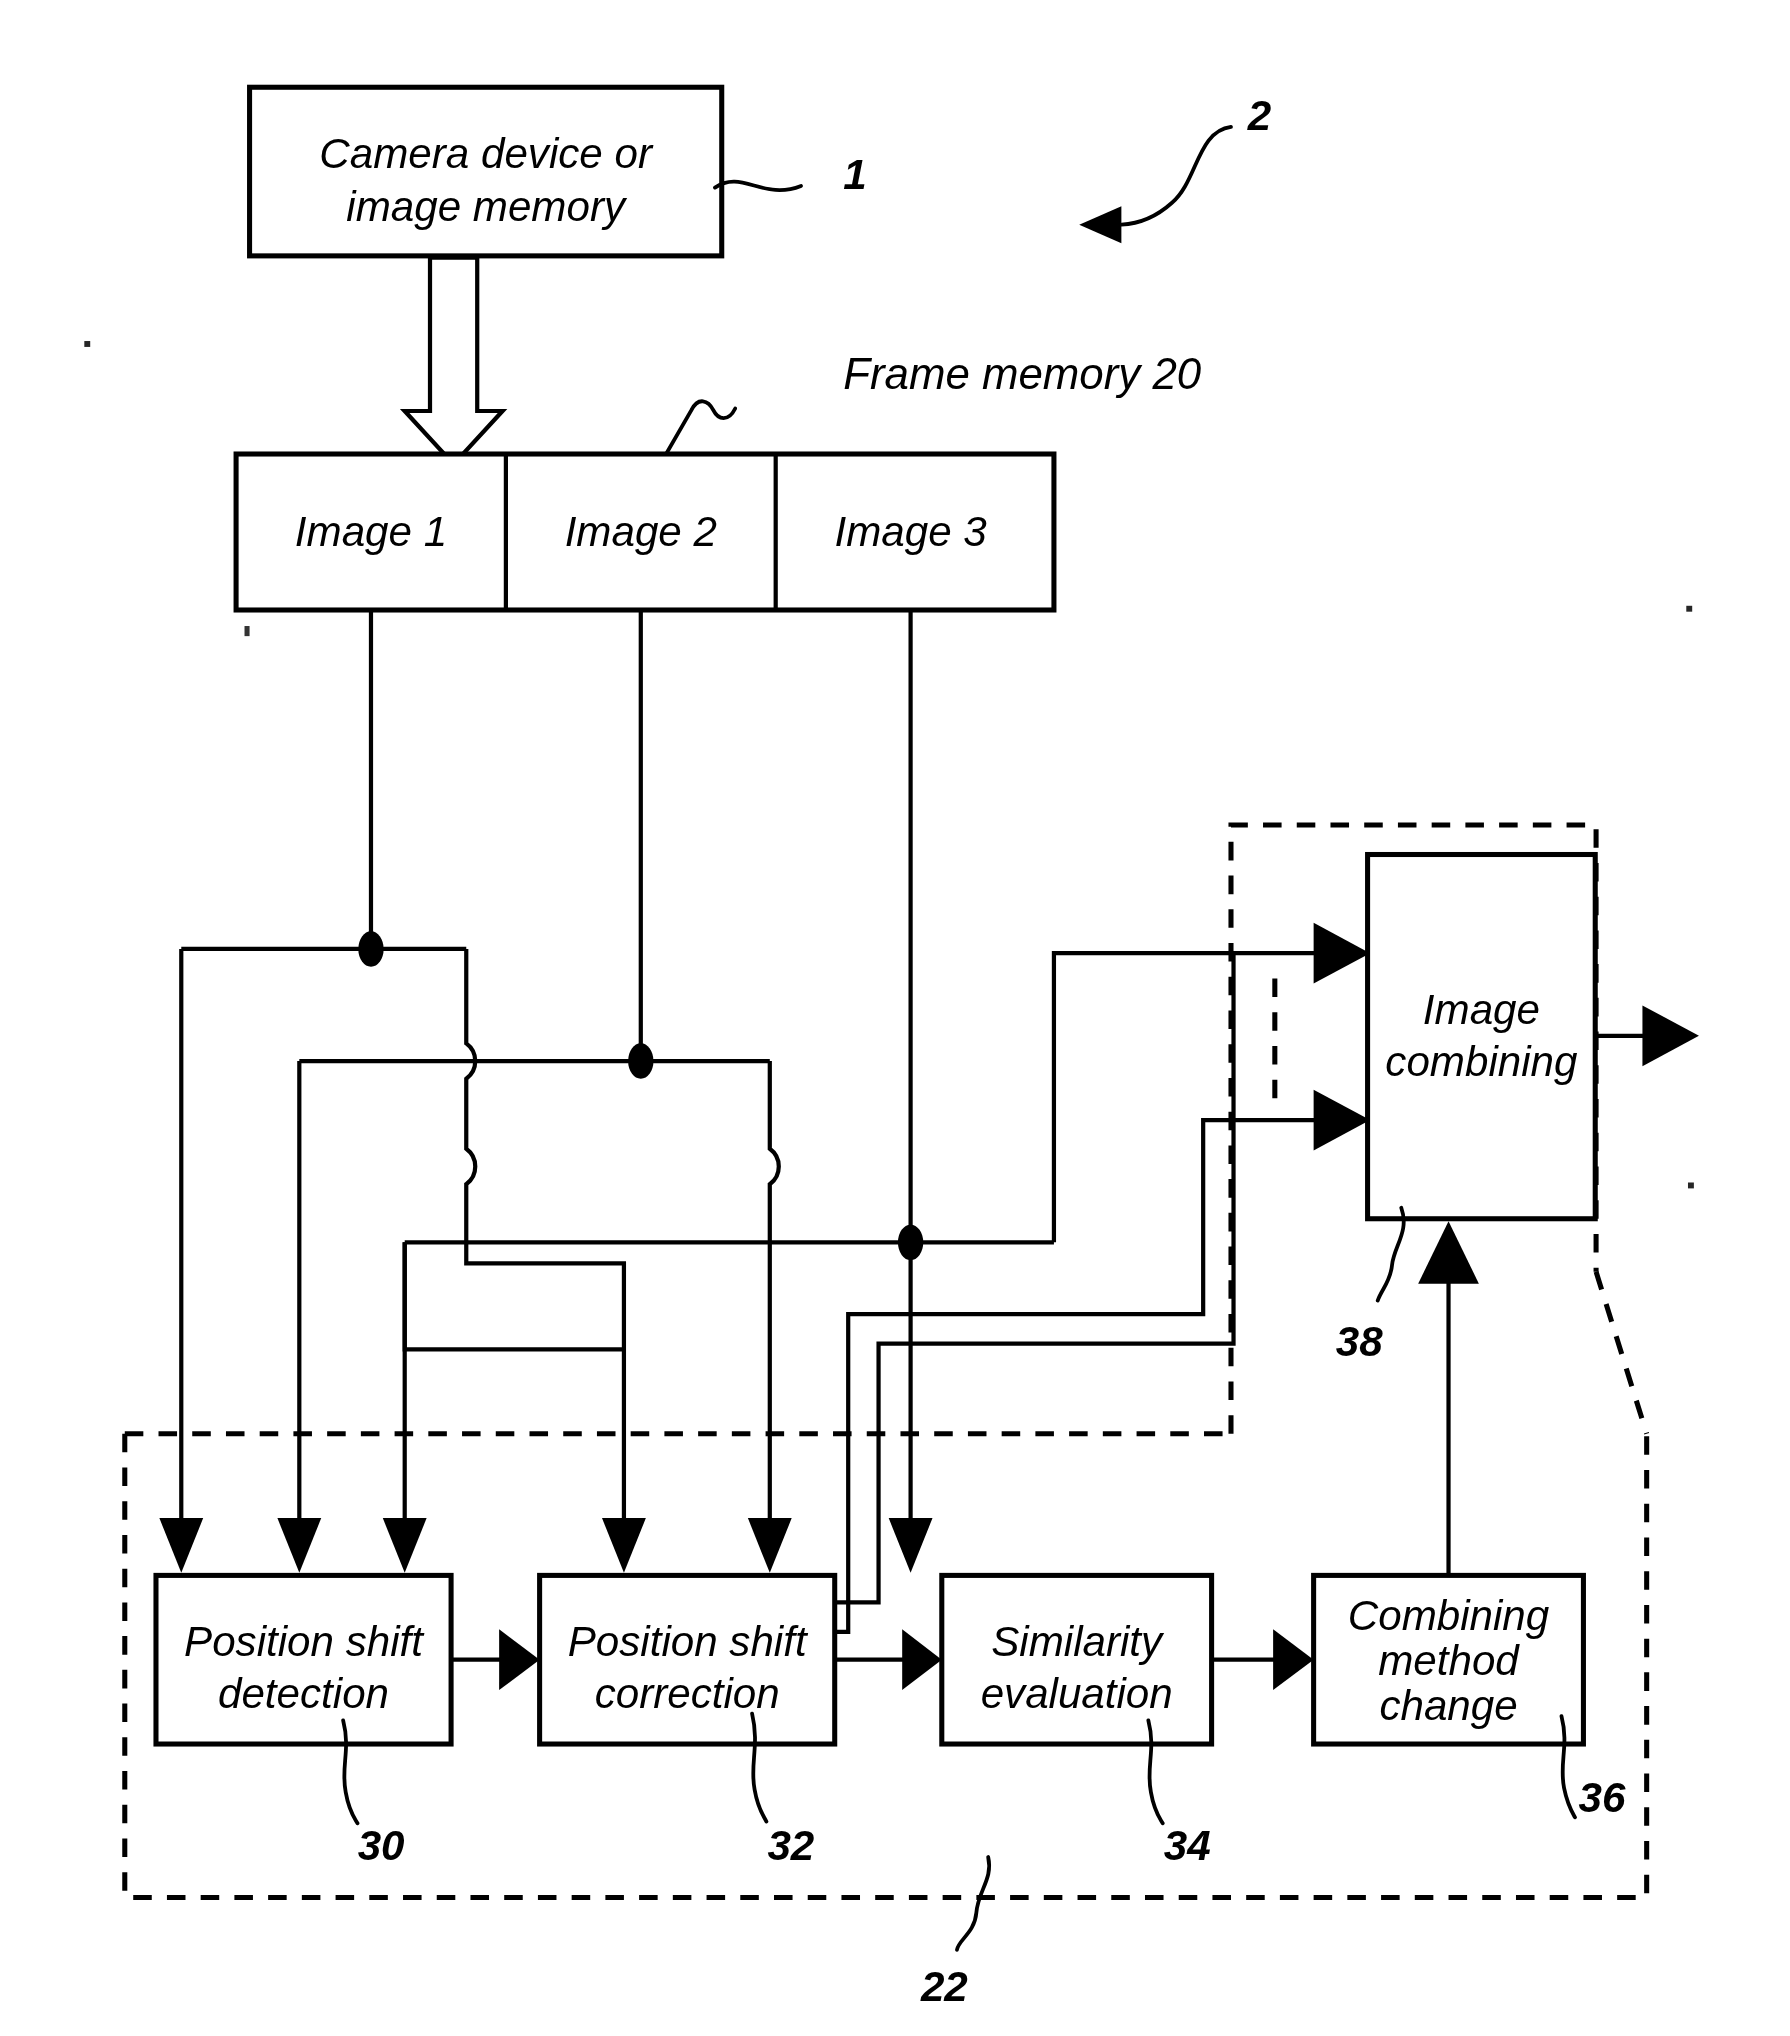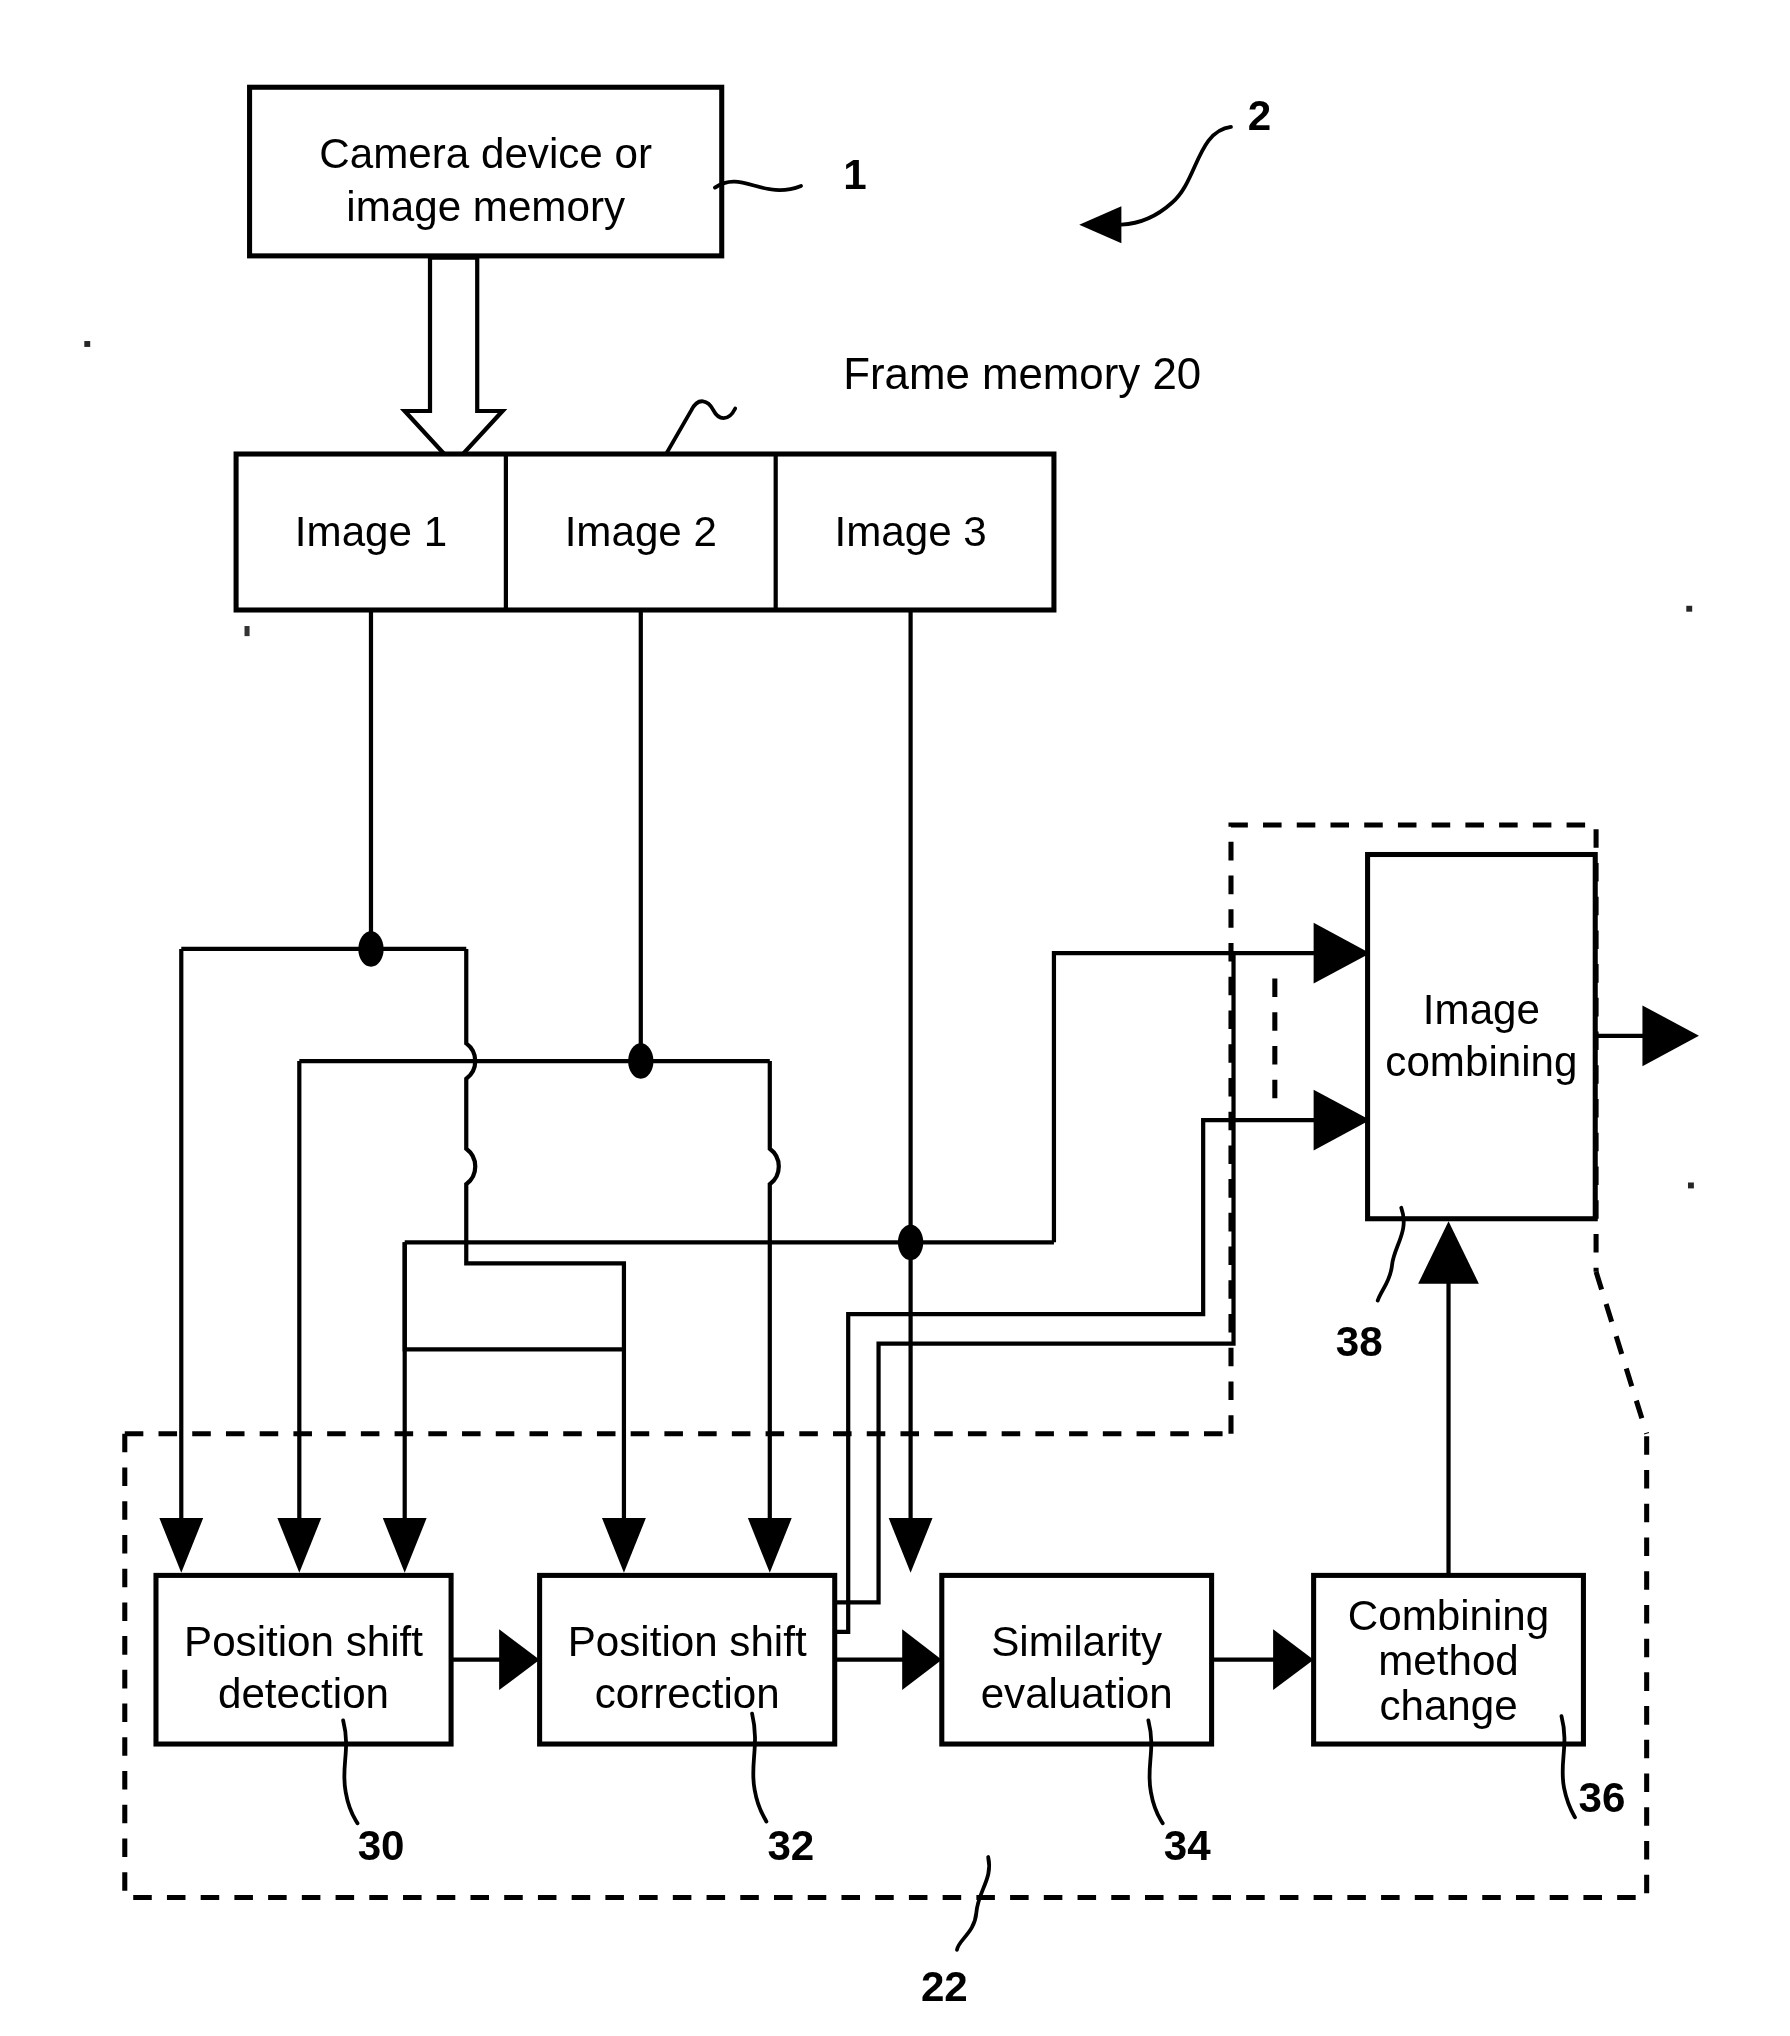--- a/index.html
+++ b/index.html
@@ -11,20 +11,21 @@
     width: 1790px;
     height: 2037px;
     font-family: "Liberation Sans", sans-serif;
     overflow: hidden;
   }
   #figure-root {
     position: relative;
     width: 1790px;
     height: 2037px;
     background: #ffffff;
+    font-style: italic;
   }
   svg#diagram {
     display: block;
     width: 1790px;
     height: 2037px;
   }
   .blk-rect {
     fill: #ffffff;
     stroke: #000000;
     stroke-width: 6;

